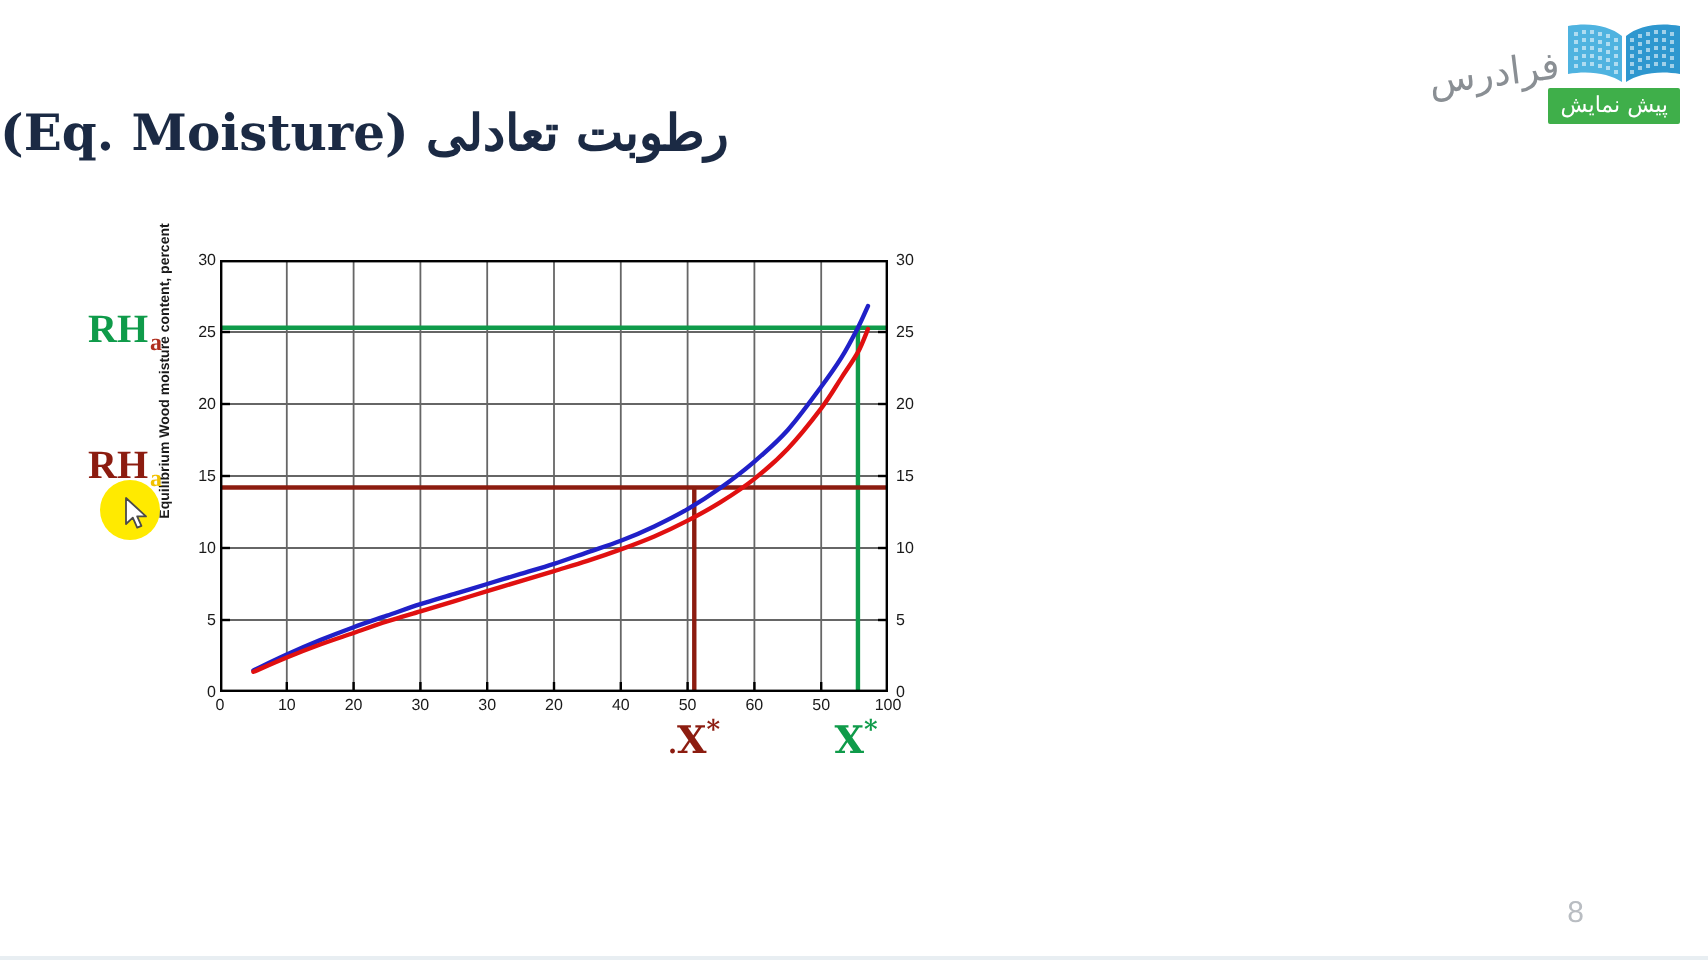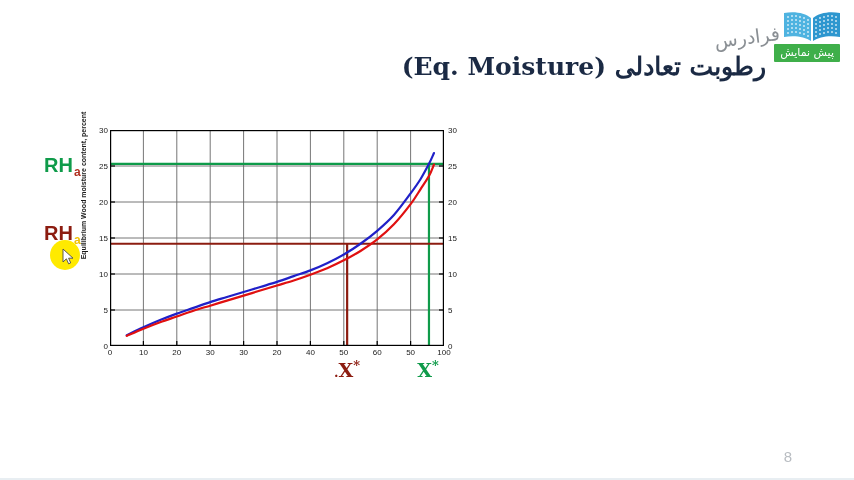--- a/index.html
+++ b/index.html
@@ -73,21 +73,21 @@
     white-space: nowrap;
     border-radius: 1px;
     margin-left: 44px;
   }
   
   #title {
     position: absolute;
     left: 0;
     top: 52px;
     width: 766px;
-    text-align: right;
+    text-align: left;
     font-family: "DejaVu Serif", "Liberation Serif", serif;
     font-size: 25px;
     font-weight: bold;
     color: #1b2a44;
     direction: rtl;
     white-space: nowrap;
   }
   
   #page-number {
     position: absolute;
@@ -116,21 +116,21 @@
     font-size: 7px;
     font-weight: bold;
     color: #1a1a1a;
     text-align: center;
     white-space: nowrap;
     letter-spacing: 0px;
   }
   
   .rh-label {
     position: absolute;
-    font-family: Liberation Sans, sans-serif;
+    font-family: Liberation Serif, serif;
     font-weight: bold;
     font-size: 20px;
     white-space: nowrap;
   }
   .rh-label sub {
     font-size: 12px;
     font-weight: bold;
     vertical-align: baseline;
     position: relative;
     top: 4px;

